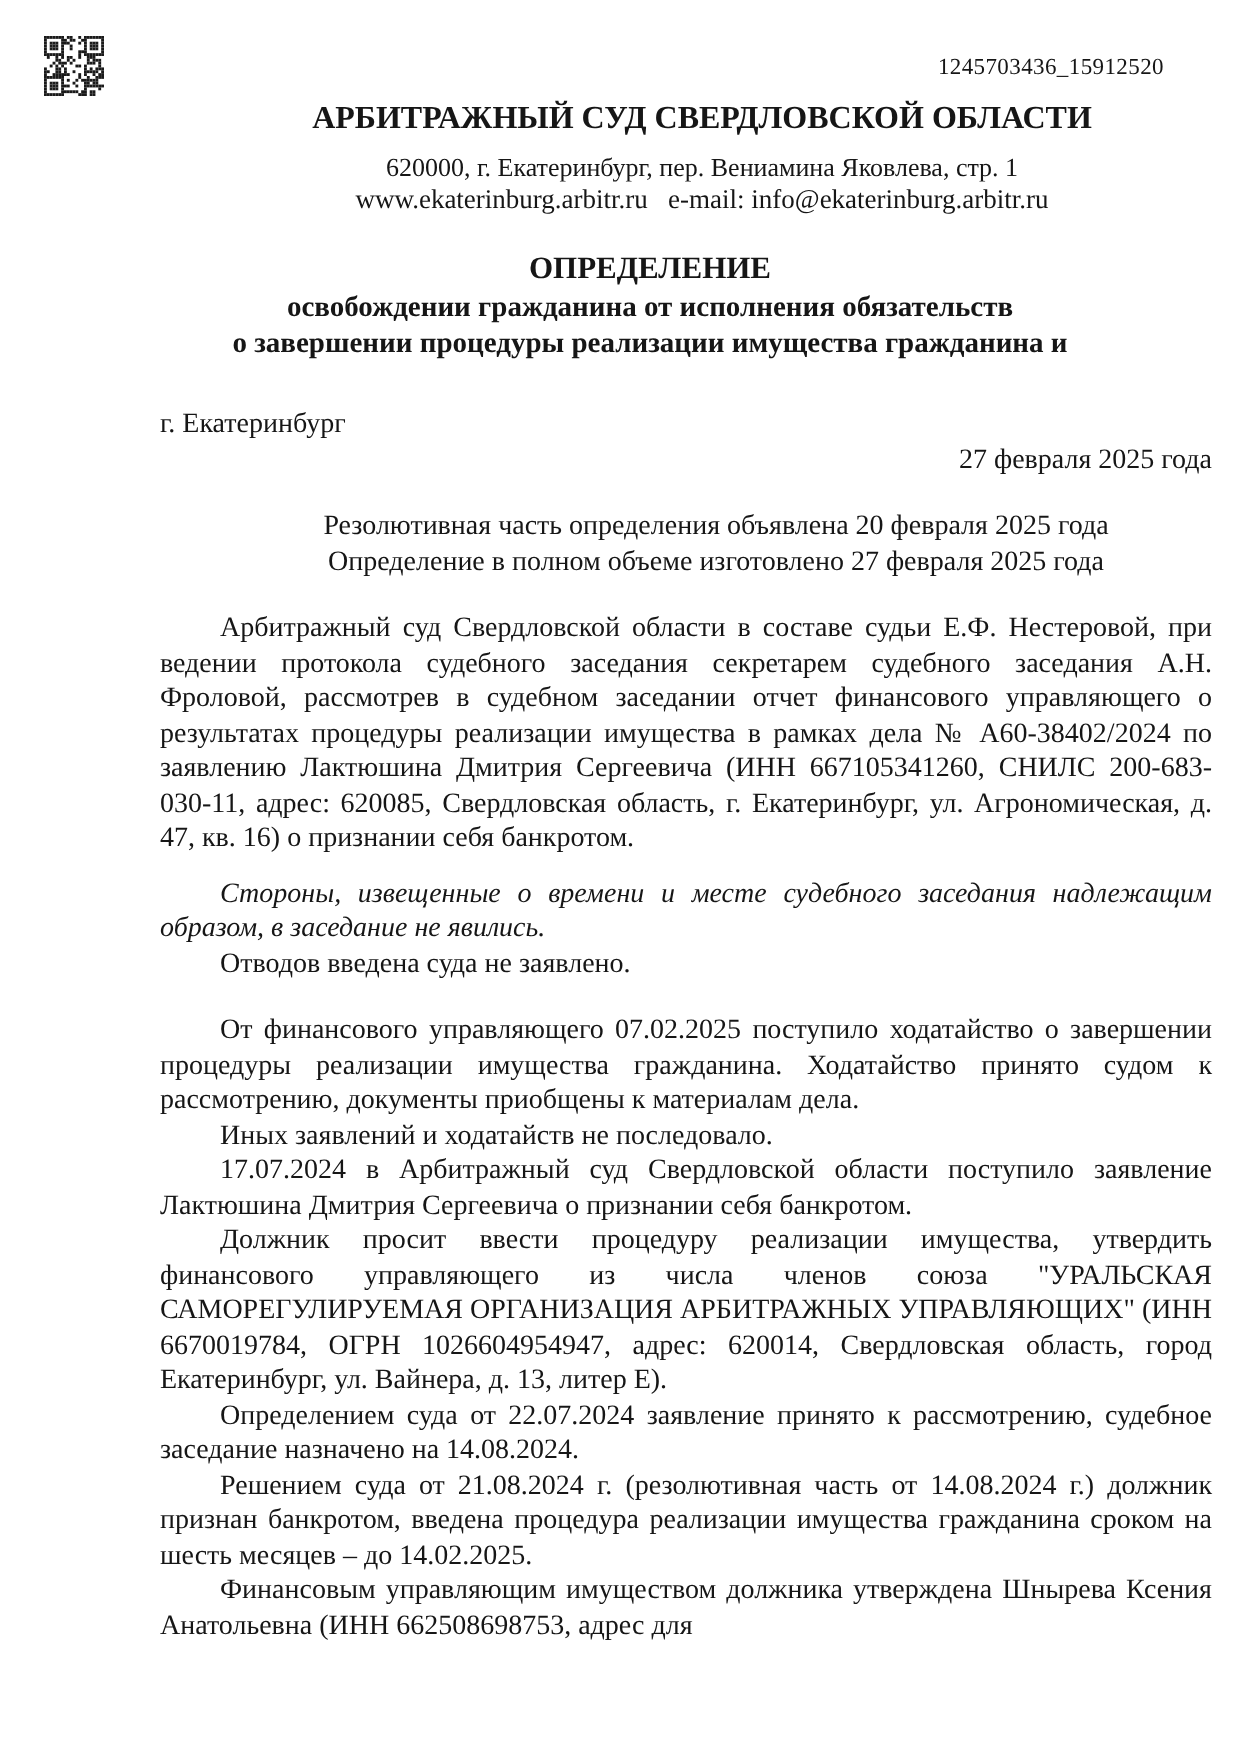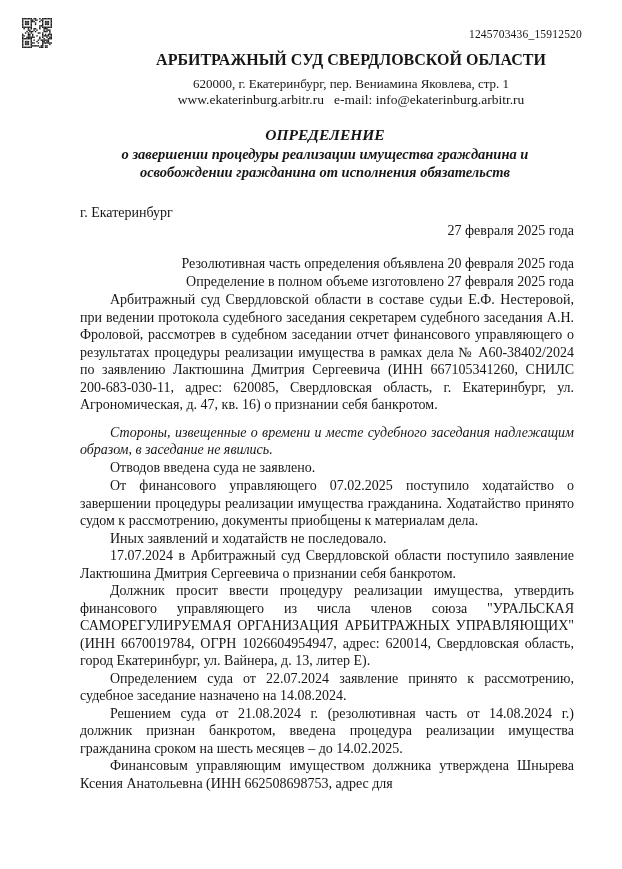--- a/index.html
+++ b/index.html
@@ -51,56 +51,55 @@
   .court-contacts {
     font-size: 13.5px;
     line-height: 16px;
   }
   .title-block {
     margin-top: 18px;
     padding-left: 80px;
     padding-right: 52px;
     text-align: center;
     font-weight: bold;
-    font-style: italic;
   }
   .title {
     font-size: 15.5px;
     line-height: 18px;
     margin-bottom: 2px;
   }
   .subtitle {
     font-size: 14.5px;
     line-height: 17.5px;
   }
   .content {
     padding-left: 80px;
-    padding-right: 48px;
+    padding-right: 16px;
     font-size: 14px;
     line-height: 17.5px;
   }
   .meta {
     margin-top: 23px;
   }
   .meta-row {
     display: flex;
     justify-content: flex-end;
   }
   .announce {
     margin-top: 16px;
   }
   .para {
     margin: 0;
     text-indent: 30px;
     text-align: justify;
   }
   .announce .para {
-    text-align: right;
-  }
-  .gap { margin-top: 1px; }
+    text-align: center;
+  }
+  .gap { margin-top: 16px; }
   .gap-sm { margin-top: 10px; font-style: italic; }
 </style>
 </head>
 <body>
 
 <div class="page">
 
   <div class="qr">
     <svg id="qr-svg" viewBox="0 0 21 21" width="30" height="30" xmlns="http://www.w3.org/2000/svg">
         <rect x="0" y="0" width="1" height="1" fill="#1a1a1a"></rect>
@@ -333,22 +332,22 @@
   <div class="doc-id">1245703436_15912520</div>
 
   <div class="header">
     <div class="court-name">АРБИТРАЖНЫЙ СУД СВЕРДЛОВСКОЙ ОБЛАСТИ</div>
     <div class="court-address">620000, г. Екатеринбург, пер. Вениамина Яковлева, стр. 1</div>
     <div class="court-contacts">www.ekaterinburg.arbitr.ru&nbsp;&nbsp; e-mail: info@ekaterinburg.arbitr.ru</div>
   </div>
 
   <div class="title-block">
     <div class="title">ОПРЕДЕЛЕНИЕ</div>
+    <div class="subtitle">освобождении гражданина от исполнения обязательств</div>
     <div class="subtitle">о завершении процедуры реализации имущества гражданина и</div>
-    <div class="subtitle">освобождении гражданина от исполнения обязательств</div>
   </div>
 
   <div class="content">
 
     <div class="meta">
       <div>г. Екатеринбург</div>
       <div class="meta-row">
         <div>27 февраля 2025 года</div>
       </div>
     </div>

